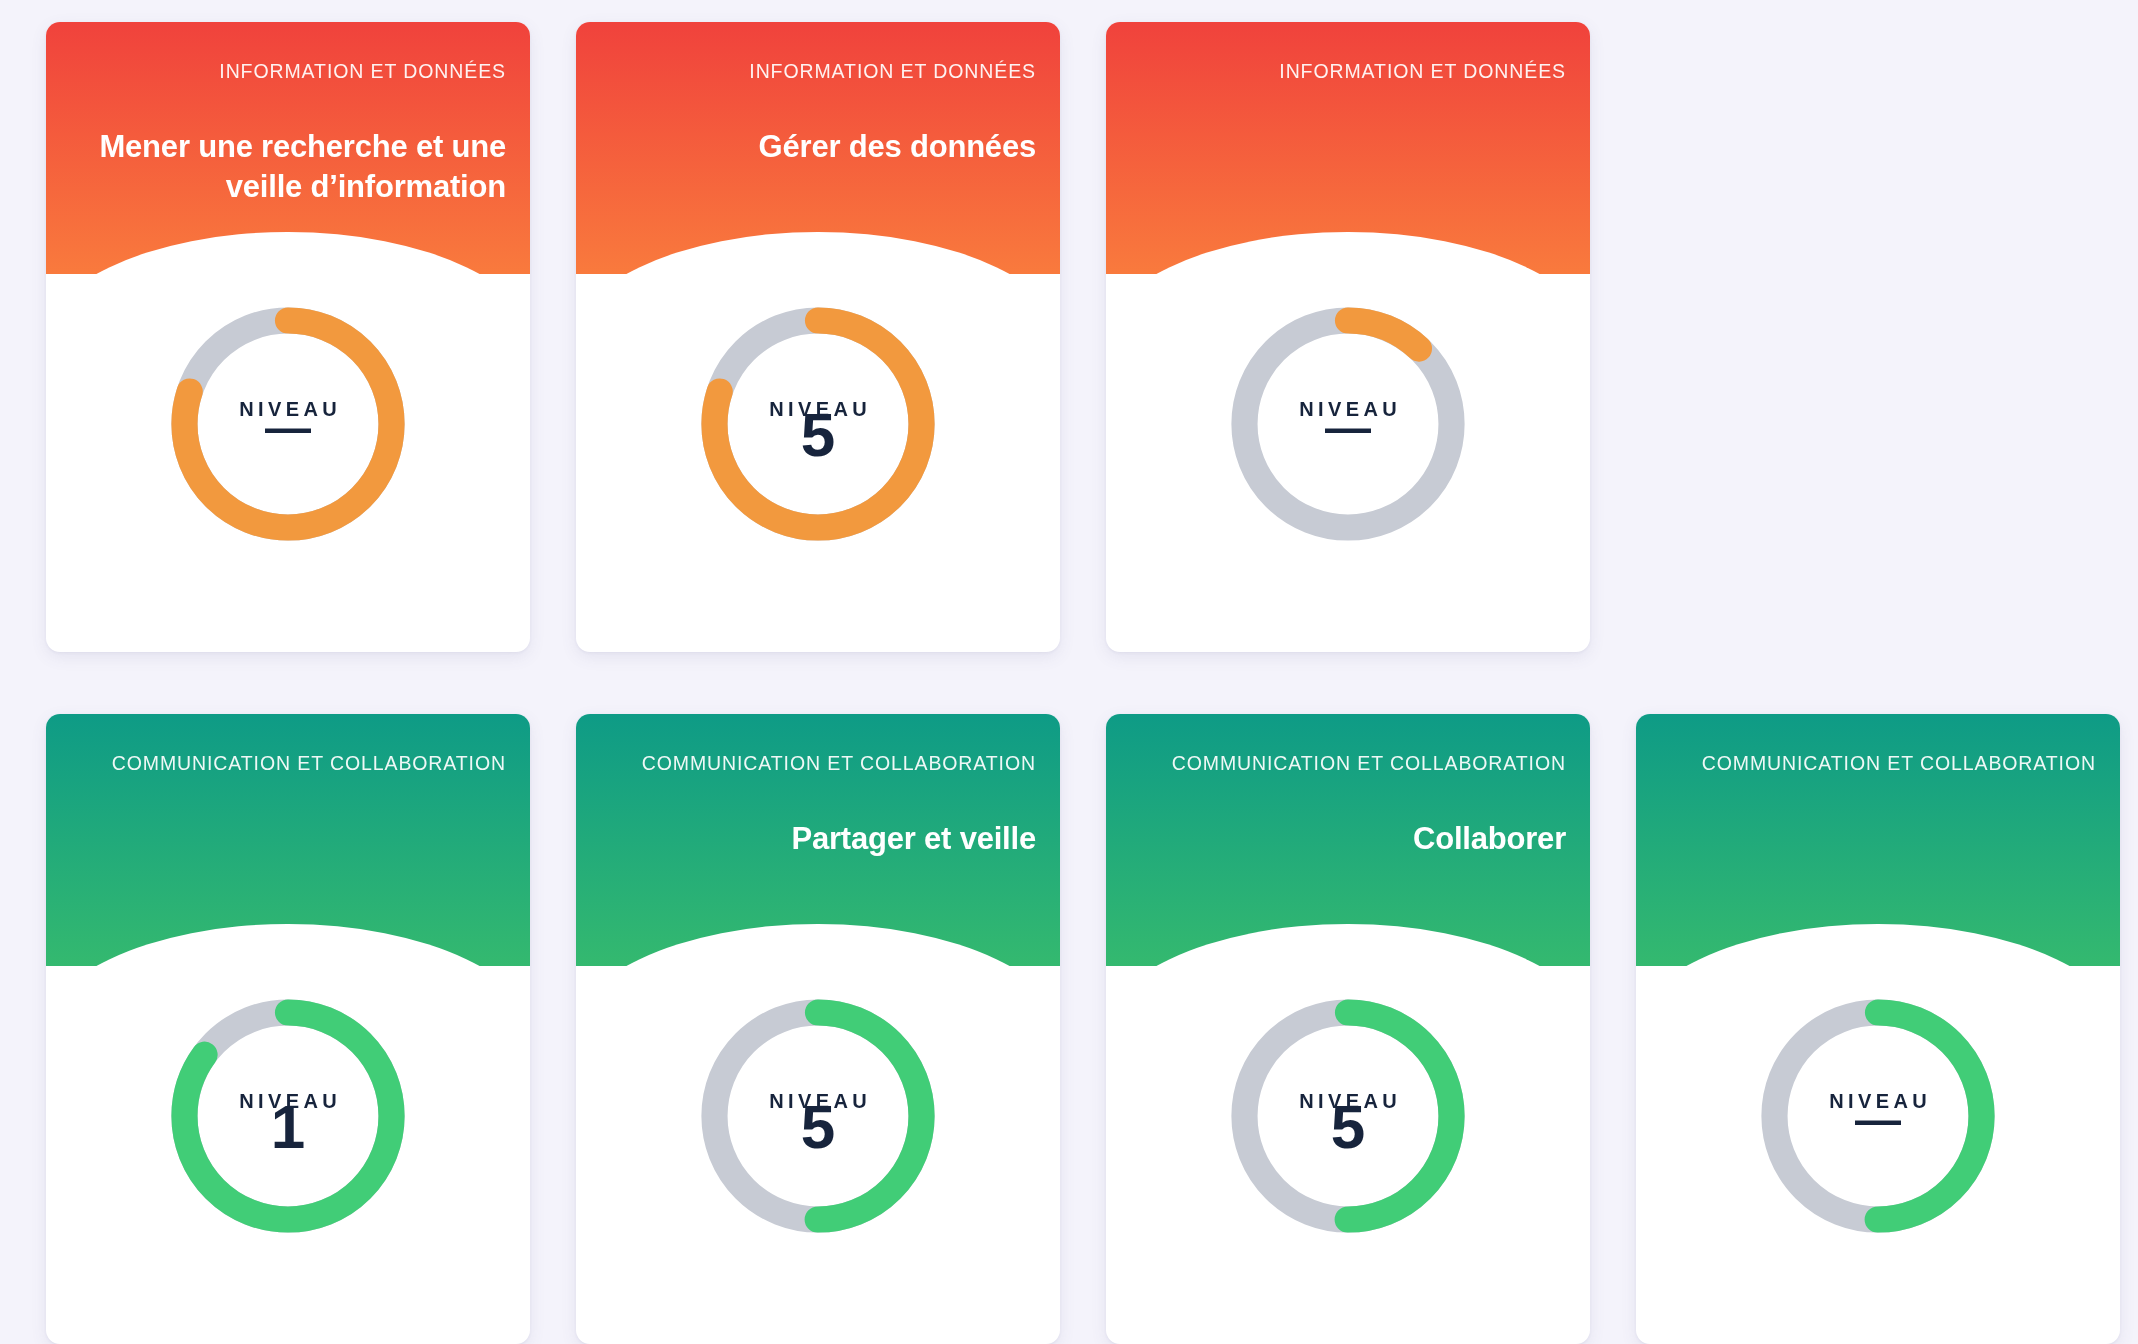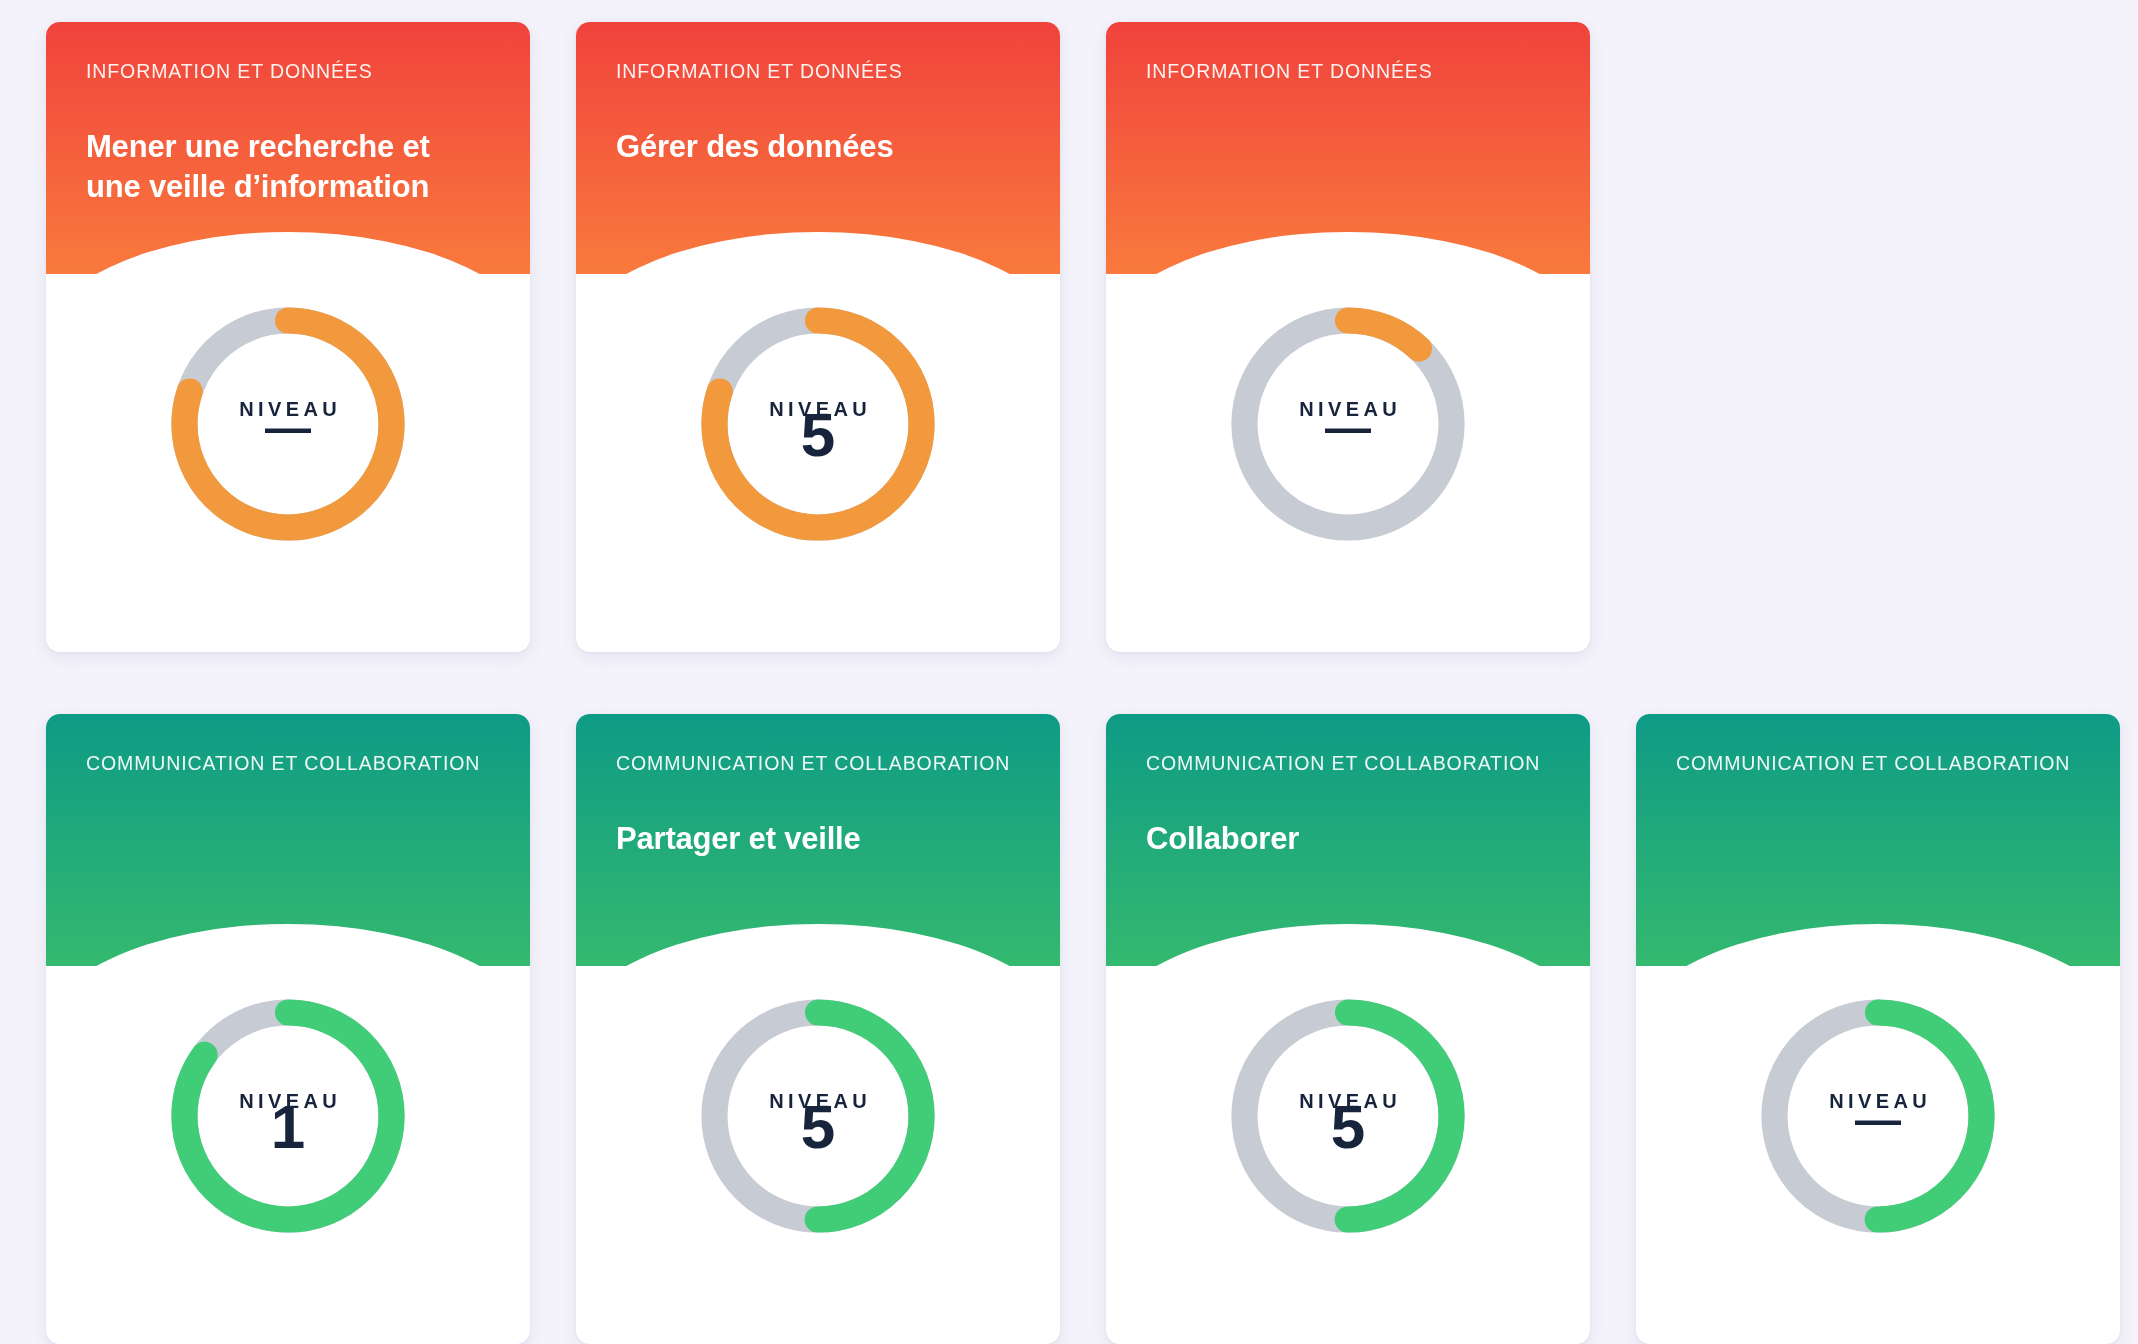--- a/index.html
+++ b/index.html
@@ -70,22 +70,22 @@
     width: 104%;
     height: 120px;
     background: #ffffff;
     border-radius: 50% 50% 0 0 / 100% 100% 0 0;
   }
 
   .banner-text {
     position: relative;
     z-index: 2;
     width: 100%;
-    padding: 0 40px;
-    text-align: left;
+    padding: 0 24px;
+    text-align: right;
     color: #ffffff;
   }
 
   .eyebrow {
     margin-top: 38px;
     font-size: 19.5px;
     font-weight: 400;
     letter-spacing: 0.9px;
     color: rgba(255,255,255,0.93);
     white-space: nowrap;

